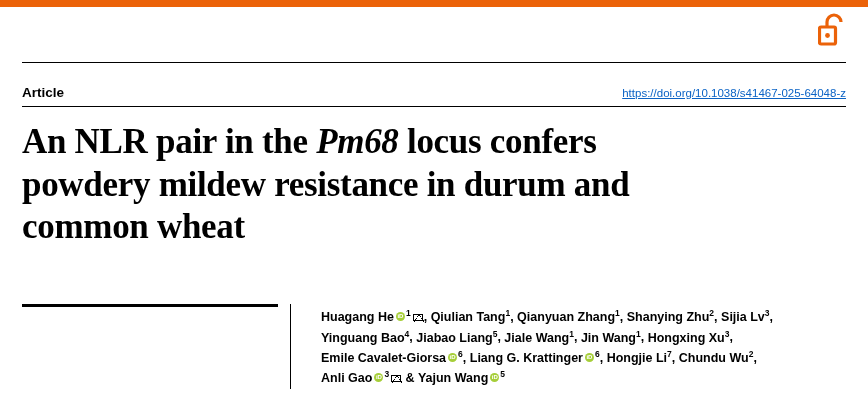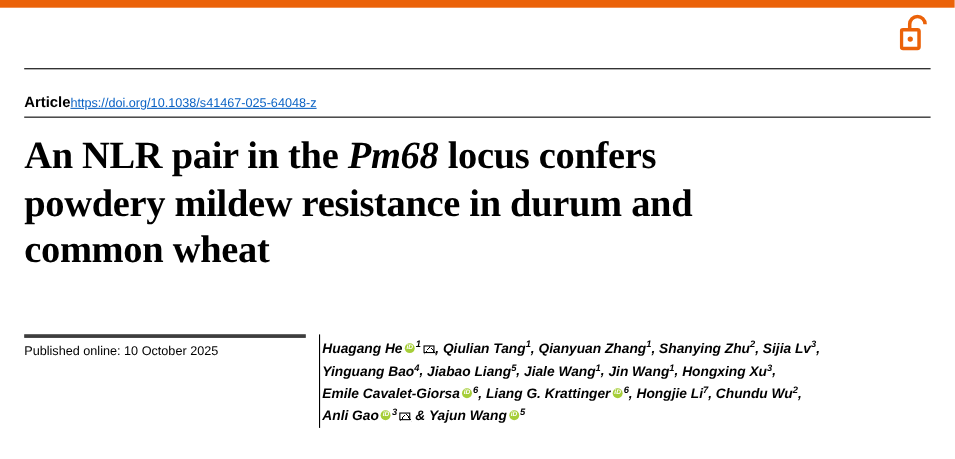--- a/index.html
+++ b/index.html
@@ -45,20 +45,21 @@
     border-top: 1px solid #000;
     margin: 0;
   }
   .masthead-rule {
     margin: 9px 22px 0 22px;
     border-top: 1.5px solid #000;
   }
   .artline {
     display: flex;
     align-items: baseline;
+    justify-content: space-between;
     margin: 0 22px;
     padding-top: 22px;
     padding-bottom: 6px;
   }
   .article-label {
     font-family: "Liberation Sans", sans-serif;
     font-weight: bold;
     font-size: 13.5px;
     color: #000;
   }
@@ -101,27 +102,26 @@
   }
   .dates .row {
     padding: 7px 0 7px 0;
   }
   .dates .rule-full {
     border-top: 1px solid #000;
   }
   .authors {
     flex: 1;
     border-left: 1px solid #000;
-    padding-left: 2px;
+    padding-left: 30px;
     font-family: "Liberation Sans", sans-serif;
     font-size: 12.5px;
     font-weight: bold;
     line-height: 1.62;
     padding-top: 3px;
-    font-style: italic;
   }
   .authors sup {
     font-size: 8.5px;
     font-weight: bold;
     vertical-align: super;
   }
   .orcid {
     display: inline-block;
     width: 9px;
     height: 9px;
@@ -188,21 +188,20 @@
 </div>
 <hr class="rule artline-rule">
 
 <h1 class="title"><span>An NLR pair in the </span><em>Pm68</em><span> locus confers powdery mildew resistance in durum and common wheat</span></h1>
 
 <div class="meta-area">
   <div class="dates">
     <hr class="rule rule-full">
     <hr class="rule rule-full">
     <hr class="rule rule-full">
-    <div class="row">Published online: 10 October 2025</div>
   </div>
   <div class="authors">
       <div><span><span>Huagang He</span><span class="orcid"></span><sup>1</sup><span class="envelope"></span></span><span>, </span><span><span>Qiulian Tang</span><sup>1</sup></span><span>, </span><span><span>Qianyuan Zhang</span><sup>1</sup></span><span>, </span><span><span>Shanying Zhu</span><sup>2</sup></span><span>, </span><span><span>Sijia Lv</span><sup>3</sup></span><span>,</span></div>
       <div><span><span>Yinguang Bao</span><sup>4</sup></span><span>, </span><span><span>Jiabao Liang</span><sup>5</sup></span><span>, </span><span><span>Jiale Wang</span><sup>1</sup></span><span>, </span><span><span>Jin Wang</span><sup>1</sup></span><span>, </span><span><span>Hongxing Xu</span><sup>3</sup></span><span>,</span></div>
       <div><span><span>Emile Cavalet-Giorsa</span><span class="orcid"></span><sup>6</sup></span><span>, </span><span><span>Liang G. Krattinger</span><span class="orcid"></span><sup>6</sup></span><span>, </span><span><span>Hongjie Li</span><sup>7</sup></span><span>, </span><span><span>Chundu Wu</span><sup>2</sup></span><span>,</span></div>
       <div><span><span>Anli Gao</span><span class="orcid"></span><sup>3</sup><span class="envelope"></span></span><span> &amp; </span><span><span>Yajun Wang</span><span class="orcid"></span><sup>5</sup></span></div>
     </div>
 </div>
 
 </body></html>

